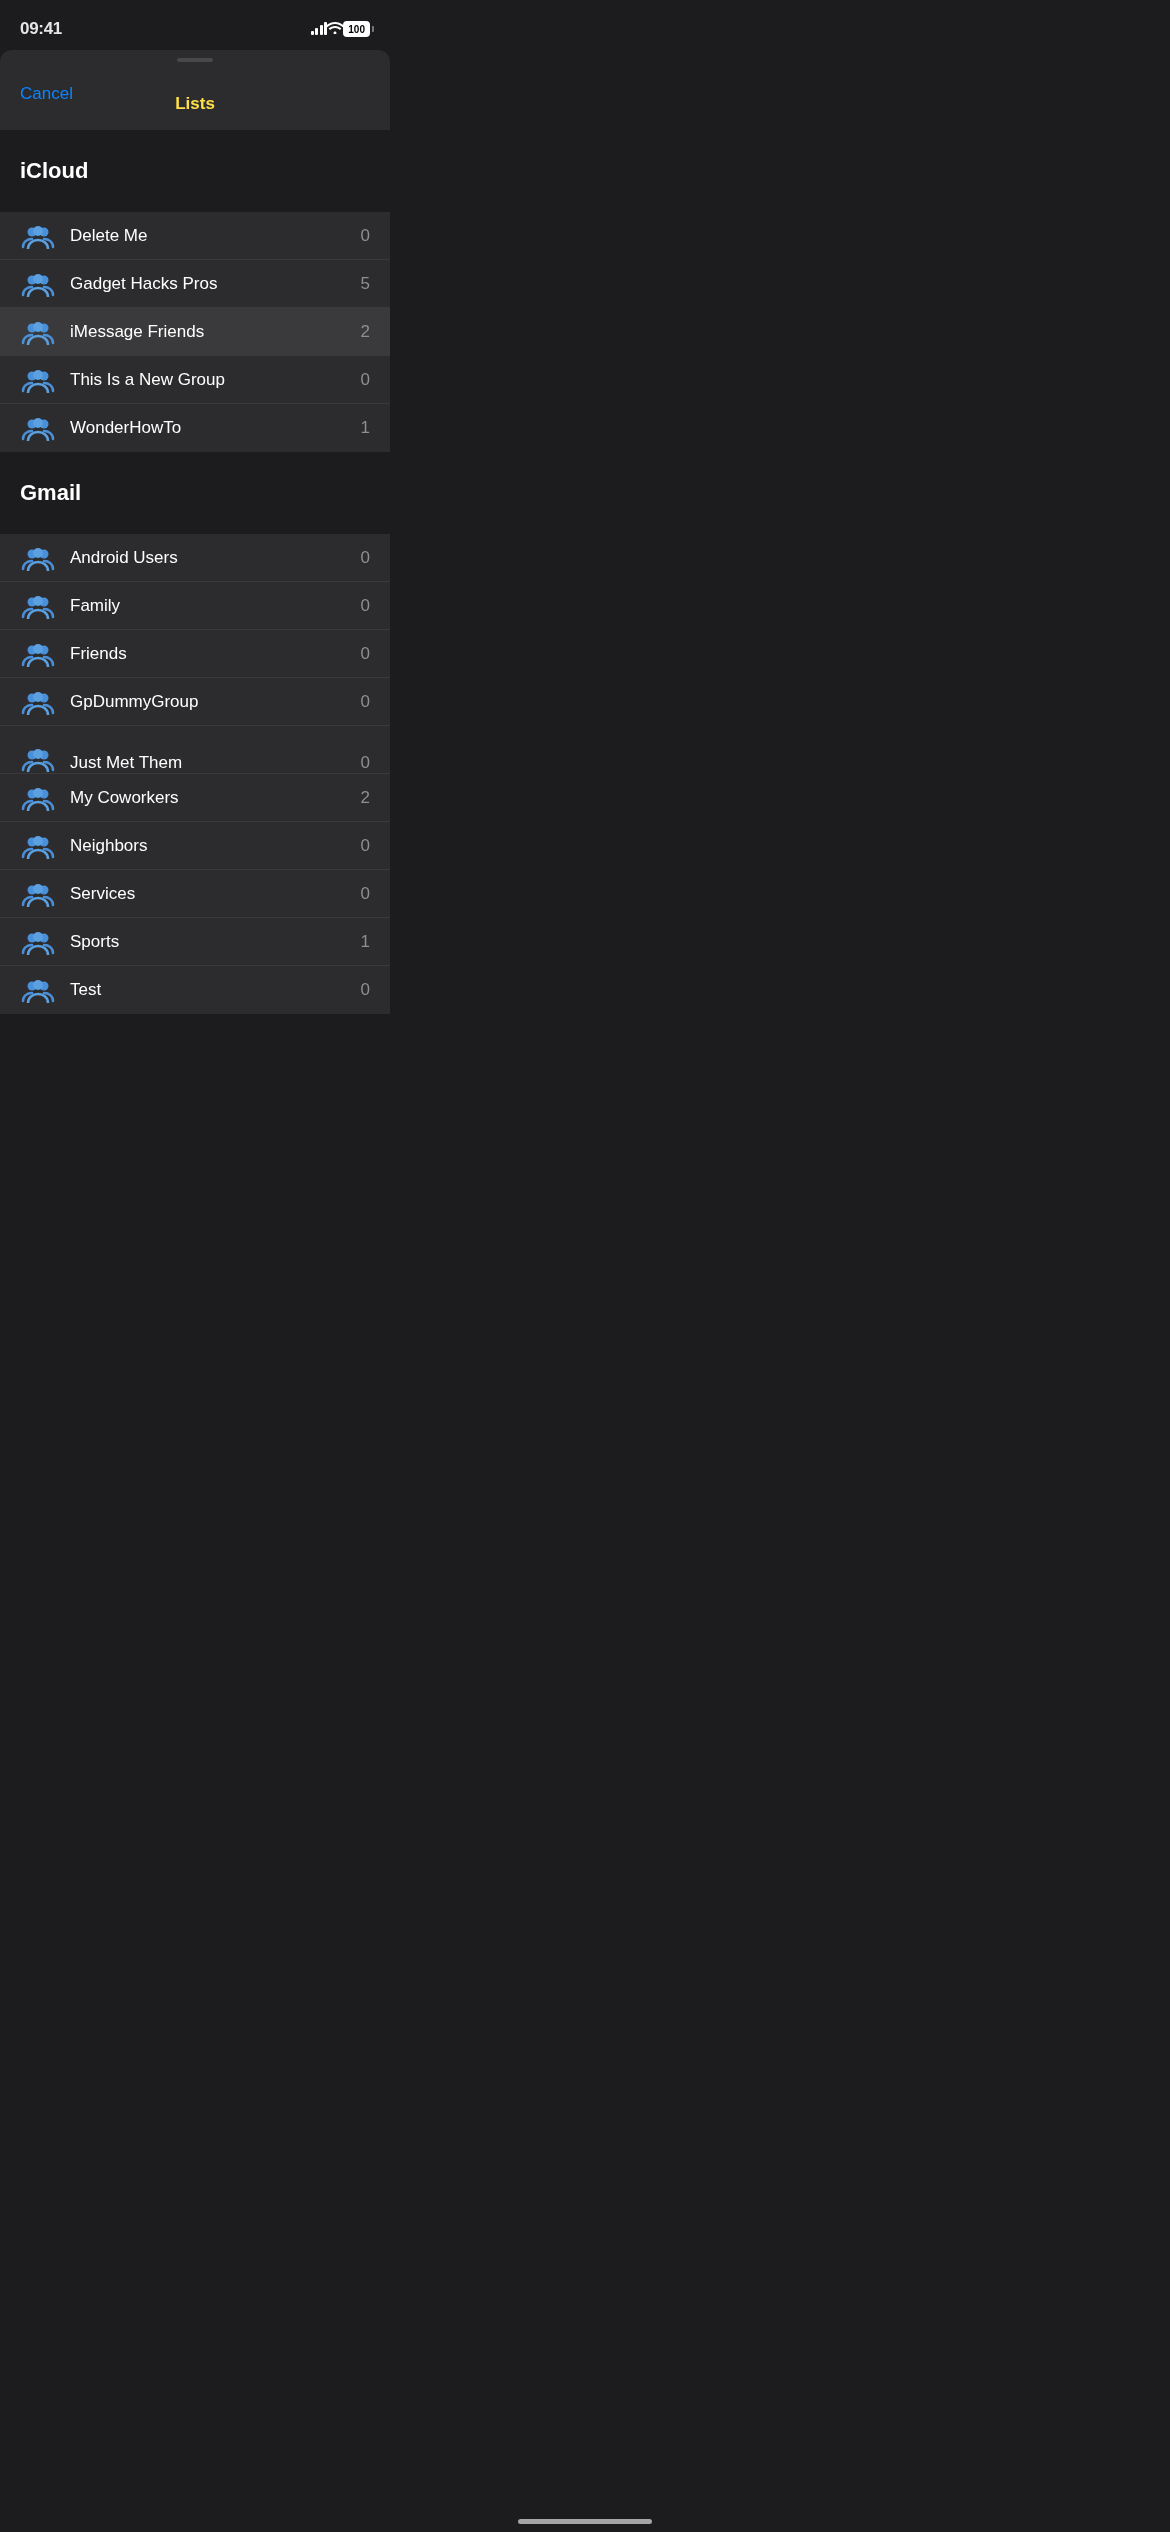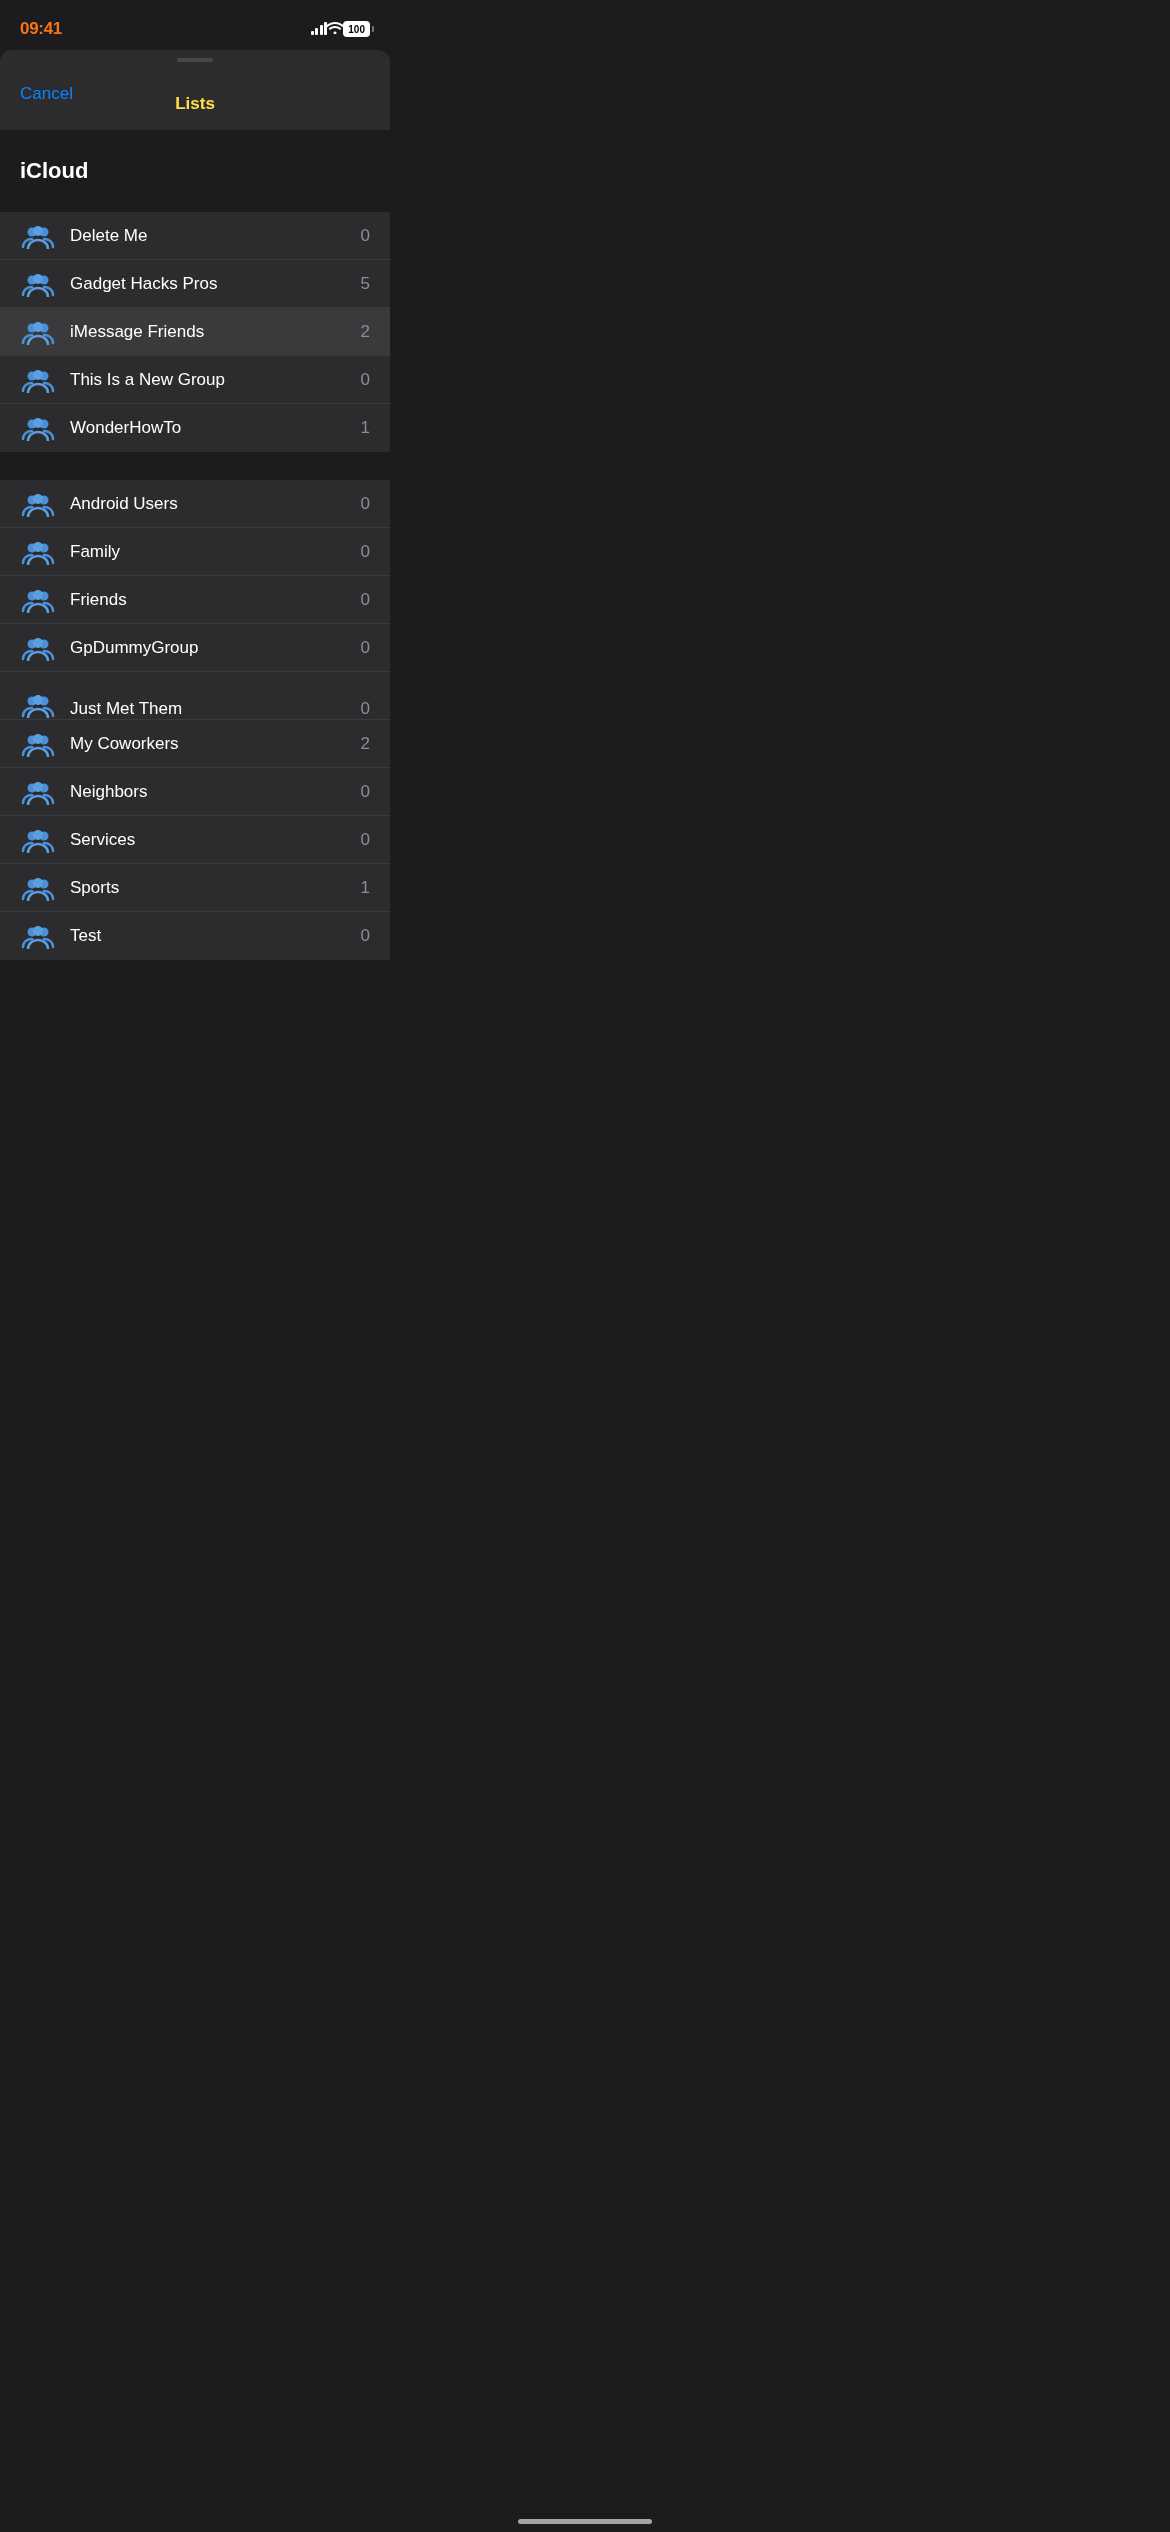--- a/index.html
+++ b/index.html
@@ -20,21 +20,21 @@
       display: flex;
       justify-content: space-between;
       align-items: center;
       padding: 14px 20px 6px 20px;
       height: 50px;
     }
 
     .status-time {
       font-size: 17px;
       font-weight: 600;
-      color: #f97316;
+      color: #e5e5e5;
       letter-spacing: -0.3px;
     }
 
     .status-icons {
       display: flex;
       align-items: center;
       gap: 0;
     }
 
     .signal-bars {
@@ -325,20 +325,21 @@
       <path d="M7 26c0-5.5 4.5-9 10-9s10 3.5 10 9" stroke="#5ba0e0" stroke-width="2.5" stroke-linecap="round" fill="none"></path>
     </svg>
         </div>
         <span class="list-item-name">WonderHowTo</span>
         <span class="list-item-count">1</span>
       </div>
       </div>
   </div>
 
   <div class="section">
+    <div class="section-header">Gmail</div>
     <div class="list" id="gmail-list">
         <div class="list-item" style="border-bottom: 0.5px solid rgb(58, 58, 60);">
         <div class="list-item-icon">
           <svg class="group-svg" viewBox="0 0 34 26" fill="none" xmlns="http://www.w3.org/2000/svg">
 
       <circle cx="11" cy="9" r="4.5" fill="#4a90d9"></circle>
       <path d="M2 24c0-5 4-8 9-8" stroke="#4a90d9" stroke-width="2.5" stroke-linecap="round" fill="none"></path>
 
       <circle cx="23" cy="9" r="4.5" fill="#4a90d9"></circle>
       <path d="M32 24c0-5-4-8-9-8" stroke="#4a90d9" stroke-width="2.5" stroke-linecap="round" fill="none"></path>

